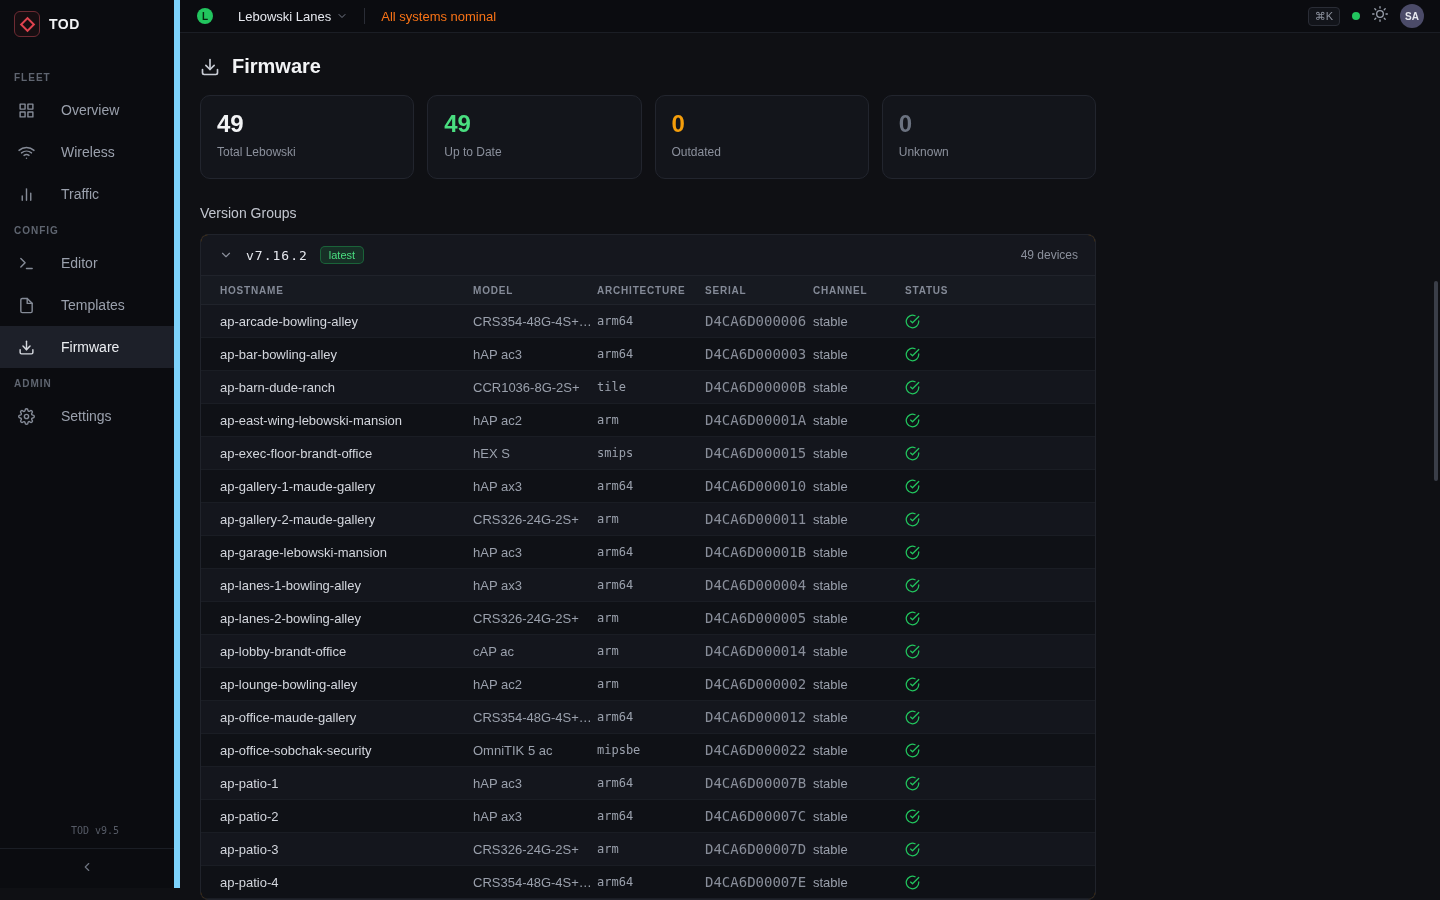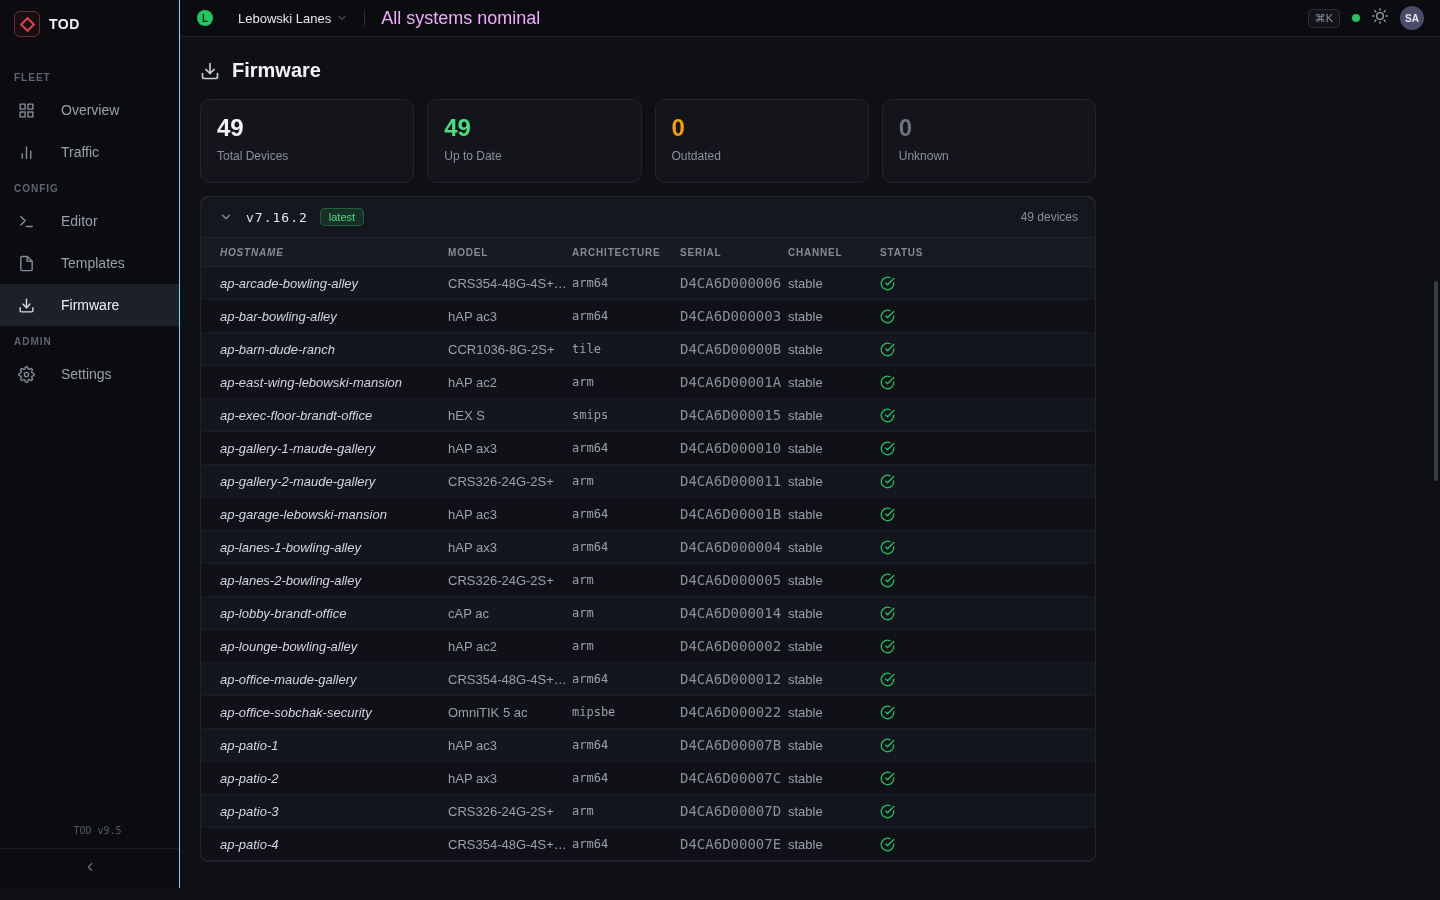--- a/index.html
+++ b/index.html
@@ -6,21 +6,21 @@
   html,body { width:1440px; height:900px; overflow:hidden; }
   body {
     font-family:"Liberation Sans","DejaVu Sans",sans-serif;
     background:#0f1014; color:#d3d6dd; display:flex;
     -webkit-font-smoothing:antialiased;
   }
   .mono { font-family:"DejaVu Sans Mono",monospace; }
 
   
   .sidebar { width:180px; min-width:180px; height:888px; background:#0b0c10;
-    border-right:1px solid #7dd3fc; display:flex; flex-direction:column; }
+    border-right:6px solid #7dd3fc; display:flex; flex-direction:column; }
   .logo-row { display:flex; align-items:center; gap:9px; padding:11px 14px; height:48px; }
   .logo-box { width:26px; height:26px; border-radius:6px; background:#160e11;
     border:1px solid #6e2b33; display:flex; align-items:center; justify-content:center; }
   .logo-diamond { width:11px; height:11px; border:2px solid #e0434f; transform:rotate(45deg); }
   .logo-text { font-size:14px; font-weight:bold; color:#f2f3f5; letter-spacing:0.5px; }
 
   .nav { flex:1; padding-top:14px; }
   .section-label { font-size:10px; letter-spacing:1px; color:#5f6570; padding:10px 14px 6px;
     text-transform:uppercase; font-weight:bold; }
   .nav-item { display:flex; align-items:center; gap:26px; height:42px; padding:0 14px 0 18px;
@@ -39,21 +39,21 @@
   
   .main { flex:1; display:flex; flex-direction:column; position:relative; background:#0f1014; }
   .topbar { height:37px; background:#0b0c10; border-bottom:1px solid #1b1e25;
     display:flex; align-items:center; padding:0 16px 0 17px; }
   .org-avatar { width:16px; height:16px; border-radius:50%; background:#22c55e; color:#06240f;
     font-size:10px; font-weight:bold; display:flex; align-items:center; justify-content:center; }
   .org-name { font-size:13px; color:#e6e8ee; margin-left:25px; font-weight:500; cursor:pointer; }
   .chev { color:#737987; margin-left:5px; display:flex; }
   .chev svg { width:12px; height:12px; }
   .top-divider { width:1px; height:16px; background:#2a2d36; margin:0 16px; }
-  .system-status { font-size:18px; color:#f0abfc; }
+  .system-status { font-size:13px; color:#f97316; }
   .topbar-right { margin-left:auto; display:flex; align-items:center; gap:12px; }
   .kbd { font-size:11px; color:#8b909c; border:1px solid #2a2d36; border-radius:4px;
     padding:2px 6px; background:#12141a; cursor:pointer; }
   .status-dot { width:8px; height:8px; border-radius:50%; background:#22c55e; }
   .theme-btn { color:#9aa0ac; display:flex; cursor:pointer; }
   .theme-btn svg { width:16px; height:16px; }
   .user-avatar { width:24px; height:24px; border-radius:50%; background:#4b4b68; color:#e6e8ee;
     font-size:10px; font-weight:bold; display:flex; align-items:center; justify-content:center; cursor:pointer; }
 
   .content { padding:22px 20px 0; width:936px; }
@@ -82,21 +82,21 @@
     border:1px solid rgba(34,197,94,0.35); border-radius:5px; padding:2px 8px; }
   .device-count { margin-left:auto; font-size:12px; color:#8b909c; }
 
   .thead { display:flex; align-items:center; height:30px; background:#171a21;
     border-top:1px solid #20232b; border-bottom:1px solid #20232b; padding-left:19px; }
   .th { font-size:10px; letter-spacing:0.8px; color:#848a97; text-transform:uppercase; font-weight:bold; }
   .trow { display:flex; align-items:center; height:33px; padding-left:19px;
     border-bottom:1px solid #1a1d24; background:#0f1116; cursor:pointer; }
   .trow.striped { background:#14161d; }
   .td { overflow:hidden; white-space:nowrap; }
-  .c-host { width:228px;font-style:italic; } .c-model { width:124px; } .c-arch { width:108px; }
+  .c-host { width:253px; } .c-model { width:124px; } .c-arch { width:108px; }
   .c-serial { width:108px; } .c-channel { width:92px; } .c-status { flex:1; }
   .td-host { font-size:13px; color:#d3d6dd; }
   .td-model { font-size:13px; color:#9aa0ac; }
   .td-arch { font-size:12px; color:#9aa0ac; }
   .td-serial { font-size:14px; color:#898e9a; }
   .td-channel { font-size:13px; color:#9aa0ac; }
   .status-ok { display:flex; color:#22c55e; }
   .status-ok svg { width:15px; height:15px; }
 
   .scroll-thumb { position:absolute; right:2px; top:281px; width:4px; height:200px;
@@ -118,20 +118,31 @@
     <div class="nav-item">
       <span class="ic">
           <svg viewBox="0 0 24 24" fill="none" stroke="currentColor" stroke-width="2" stroke-linecap="round" stroke-linejoin="round">
             <rect x="3" y="3" width="7" height="7"></rect>
             <rect x="14" y="3" width="7" height="7"></rect>
             <rect x="14" y="14" width="7" height="7"></rect>
             <rect x="3" y="14" width="7" height="7"></rect>
           </svg>
         </span>
       <span>Overview</span>
+    </div>
+    <div class="nav-item">
+      <span class="ic">
+          <svg viewBox="0 0 24 24" fill="none" stroke="currentColor" stroke-width="2" stroke-linecap="round" stroke-linejoin="round">
+            <path d="M5 12.55a11 11 0 0 1 14.08 0"></path>
+            <path d="M1.42 9a16 16 0 0 1 21.16 0"></path>
+            <path d="M8.53 16.11a6 6 0 0 1 6.95 0"></path>
+            <line x1="12" y1="20" x2="12.01" y2="20"></line>
+          </svg>
+        </span>
+      <span>Wireless</span>
     </div>
     <div class="nav-item">
       <span class="ic">
           <svg viewBox="0 0 24 24" fill="none" stroke="currentColor" stroke-width="2" stroke-linecap="round" stroke-linejoin="round">
             <line x1="18" y1="20" x2="18" y2="10"></line>
             <line x1="12" y1="20" x2="12" y2="4"></line>
             <line x1="6" y1="20" x2="6" y2="14"></line>
           </svg>
         </span>
       <span>Traffic</span>
@@ -228,36 +239,37 @@
             <polyline points="7 10 12 15 17 10"></polyline>
             <line x1="12" y1="15" x2="12" y2="3"></line>
           </svg>
         </span>
       <span class="page-title">Firmware</span>
     </div>
 
     <div class="stats">
       <div class="card">
         <div class="stat-value v-white">49</div>
-        <div class="stat-label">Total Devices</div>
+        <div class="stat-label">Total Lebowski</div>
       </div>
       <div class="card">
         <div class="stat-value v-green">49</div>
         <div class="stat-label">Up to Date</div>
       </div>
       <div class="card">
         <div class="stat-value v-amber">0</div>
         <div class="stat-label">Outdated</div>
       </div>
       <div class="card">
         <div class="stat-value v-gray">0</div>
         <div class="stat-label">Unknown</div>
       </div>
     </div>
 
+    <div class="section-title">Version Groups</div>
 
     <div class="panel">
       <div class="panel-header">
         <span class="chev-down">
             <svg viewBox="0 0 24 24" fill="none" stroke="currentColor" stroke-width="2" stroke-linecap="round" stroke-linejoin="round">
               <polyline points="6 9 12 15 18 9"></polyline>
             </svg>
           </span>
         <span class="group-version mono">v7.16.2</span>
         <span class="badge-latest">latest</span>

